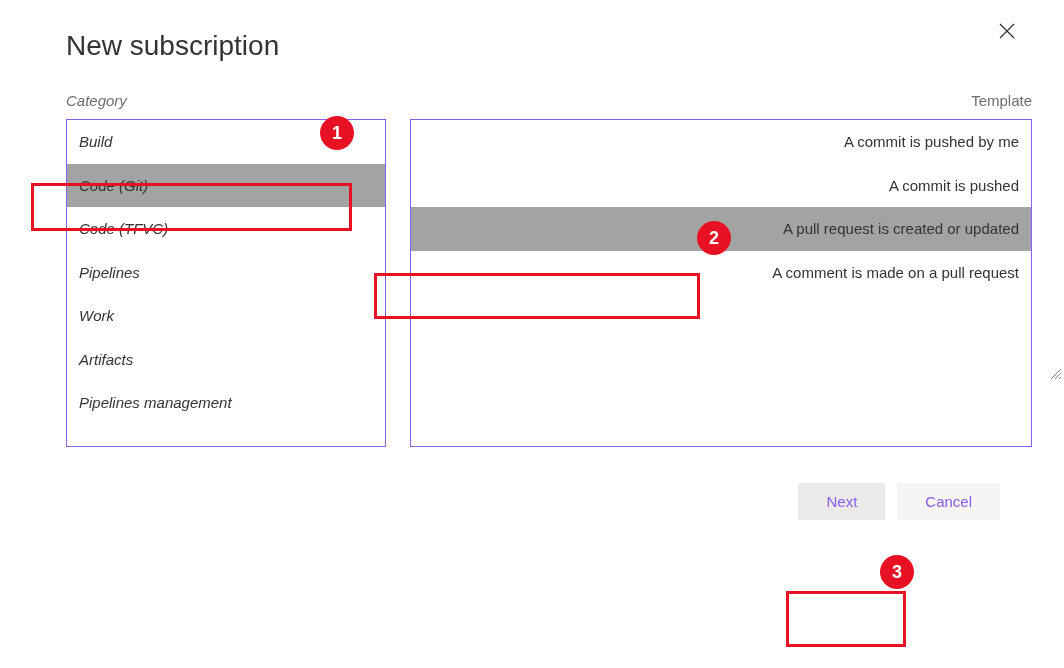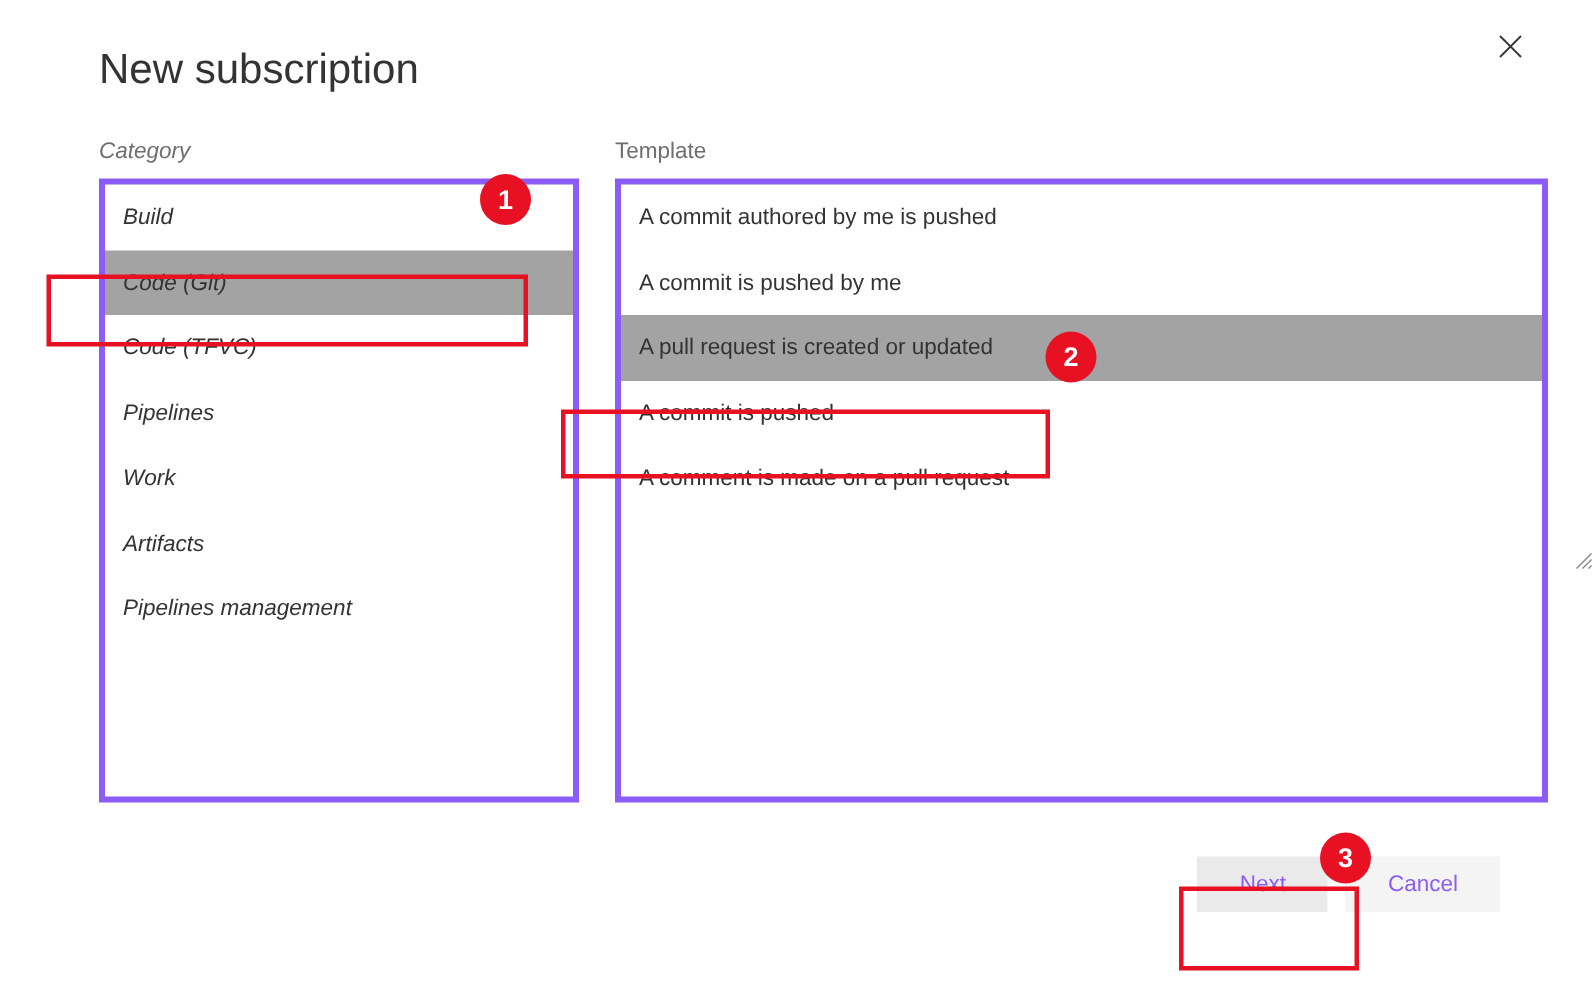--- a/index.html
+++ b/index.html
@@ -33,31 +33,31 @@
       font-size: 28px;
       font-weight: 300;
       color: #333333;
       margin-bottom: 30px;
     }
     .columns {
       display: flex;
       gap: 24px;
     }
     .col-category { width: 320px; font-style: italic; }
-    .col-template { flex: 1; }
+    .col-template { flex: 1; text-align: right; }
     .col-label {
       font-size: 15px;
       color: #6e6e6e;
       margin-bottom: 10px;
       font-weight: 400;
     }
     .listbox {
-      border: 4px solid #8b5cf6;
+      border: 1px solid #8b5cf6;
       background: #ffffff;
-      height: 416px;
+      height: 328px;
     }
     .list-item {
       padding: 12px 12px;
       font-size: 15px;
       color: #333333;
       cursor: pointer;
       line-height: 1.3;
     }
     .list-item.selected {
       background: #a3a3a3;
@@ -132,24 +132,23 @@
           <div class="list-item">Pipelines</div>
           <div class="list-item">Work</div>
           <div class="list-item">Artifacts</div>
           <div class="list-item">Pipelines management</div>
         </div>
     </div>
 
     <div class="col-template">
       <div class="col-label">Template</div>
       <div class="listbox" id="template-listbox">
-          <div class="list-item">A commit authored by me is pushed</div>
           <div class="list-item">A commit is pushed by me</div>
+          <div class="list-item">A commit is pushed</div>
           <div class="list-item selected">A pull request is created or updated</div>
-          <div class="list-item">A commit is pushed</div>
           <div class="list-item">A comment is made on a pull request</div>
         </div>
     </div>
 
   </div>
 
   <div class="button-row">
     <button class="btn btn-primary">Next</button>
     <button class="btn btn-secondary">Cancel</button>
   </div>

